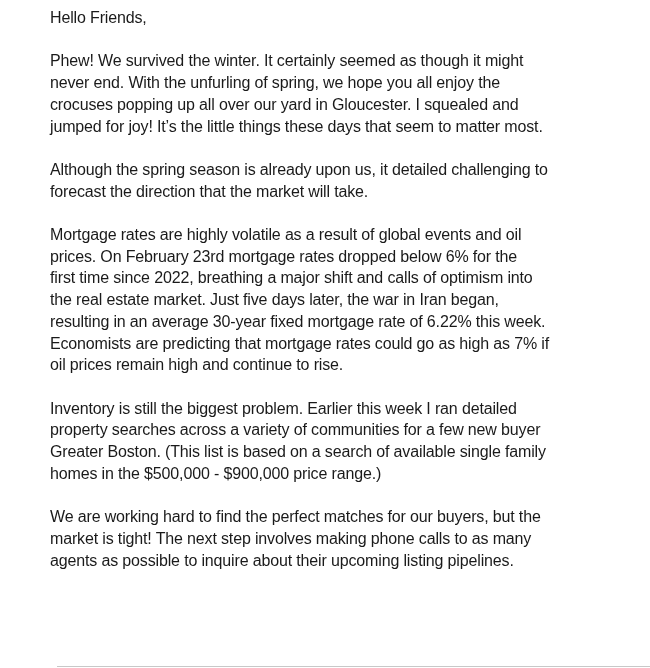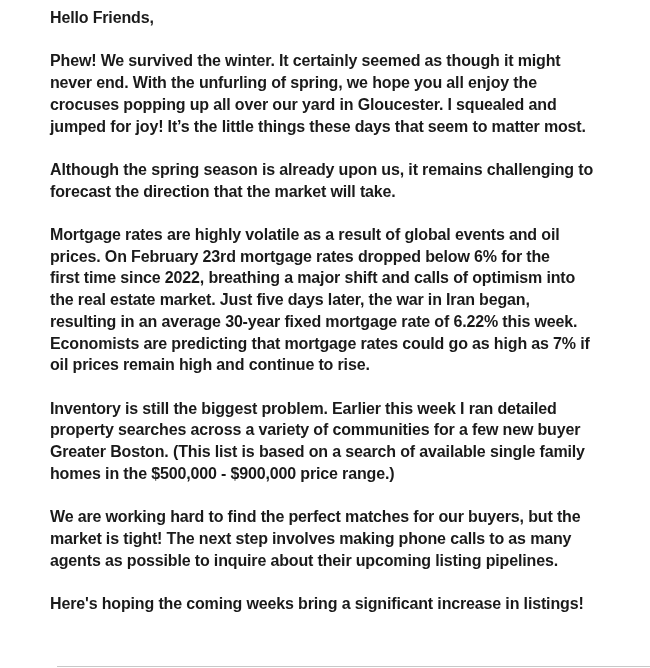--- a/index.html
+++ b/index.html
@@ -17,21 +17,20 @@
   body {
     font-family: "Liberation Sans", "DejaVu Sans", sans-serif;
     color: var(--text);
     position: relative;
   }
   .email-body {
     padding: 7px 30px 0 50px;
     font-size: 16px;
     line-height: 21.7px;
     letter-spacing: -0.15px;
-    font-weight: bold;
   }
   .paragraph {
     margin: 0 0 21.7px 0;
   }
   .paragraph div {
     white-space: nowrap;
   }
   .bottom-divider {
     position: absolute;
     left: 57px;
@@ -48,21 +47,21 @@
   <div class="paragraph">
       <div>Hello Friends,</div>
     </div>
   <div class="paragraph">
       <div>Phew! We survived the winter. It certainly seemed as though it might</div>
       <div>never end. With the unfurling of spring, we hope you all enjoy the</div>
       <div>crocuses popping up all over our yard in Gloucester. I squealed and</div>
       <div>jumped for joy! It’s the little things these days that seem to matter most.</div>
     </div>
   <div class="paragraph">
-      <div>Although the spring season is already upon us, it remains challenging to</div>
+      <div>Although the spring season is already upon us, it detailed challenging to</div>
       <div>forecast the direction that the market will take.</div>
     </div>
   <div class="paragraph">
       <div>Mortgage rates are highly volatile as a result of global events and oil</div>
       <div>prices. On February 23rd mortgage rates dropped below 6% for the</div>
       <div>first time since 2022, breathing a major shift and calls of optimism into</div>
       <div>the real estate market. Just five days later, the war in Iran began,</div>
       <div>resulting in an average 30-year fixed mortgage rate of 6.22% this week.</div>
       <div>Economists are predicting that mortgage rates could go as high as 7% if</div>
       <div>oil prices remain high and continue to rise.</div>
@@ -71,18 +70,15 @@
       <div>Inventory is still the biggest problem. Earlier this week I ran detailed</div>
       <div>property searches across a variety of communities for a few new buyer</div>
       <div>Greater Boston. (This list is based on a search of available single family</div>
       <div>homes in the $500,000 - $900,000 price range.)</div>
     </div>
   <div class="paragraph">
       <div>We are working hard to find the perfect matches for our buyers, but the</div>
       <div>market is tight! The next step involves making phone calls to as many</div>
       <div>agents as possible to inquire about their upcoming listing pipelines.</div>
     </div>
-  <div class="paragraph">
-      <div>Here's hoping the coming weeks bring a significant increase in listings!</div>
-    </div>
 </main>
 
 <div class="bottom-divider"></div>
 
 </body></html>

